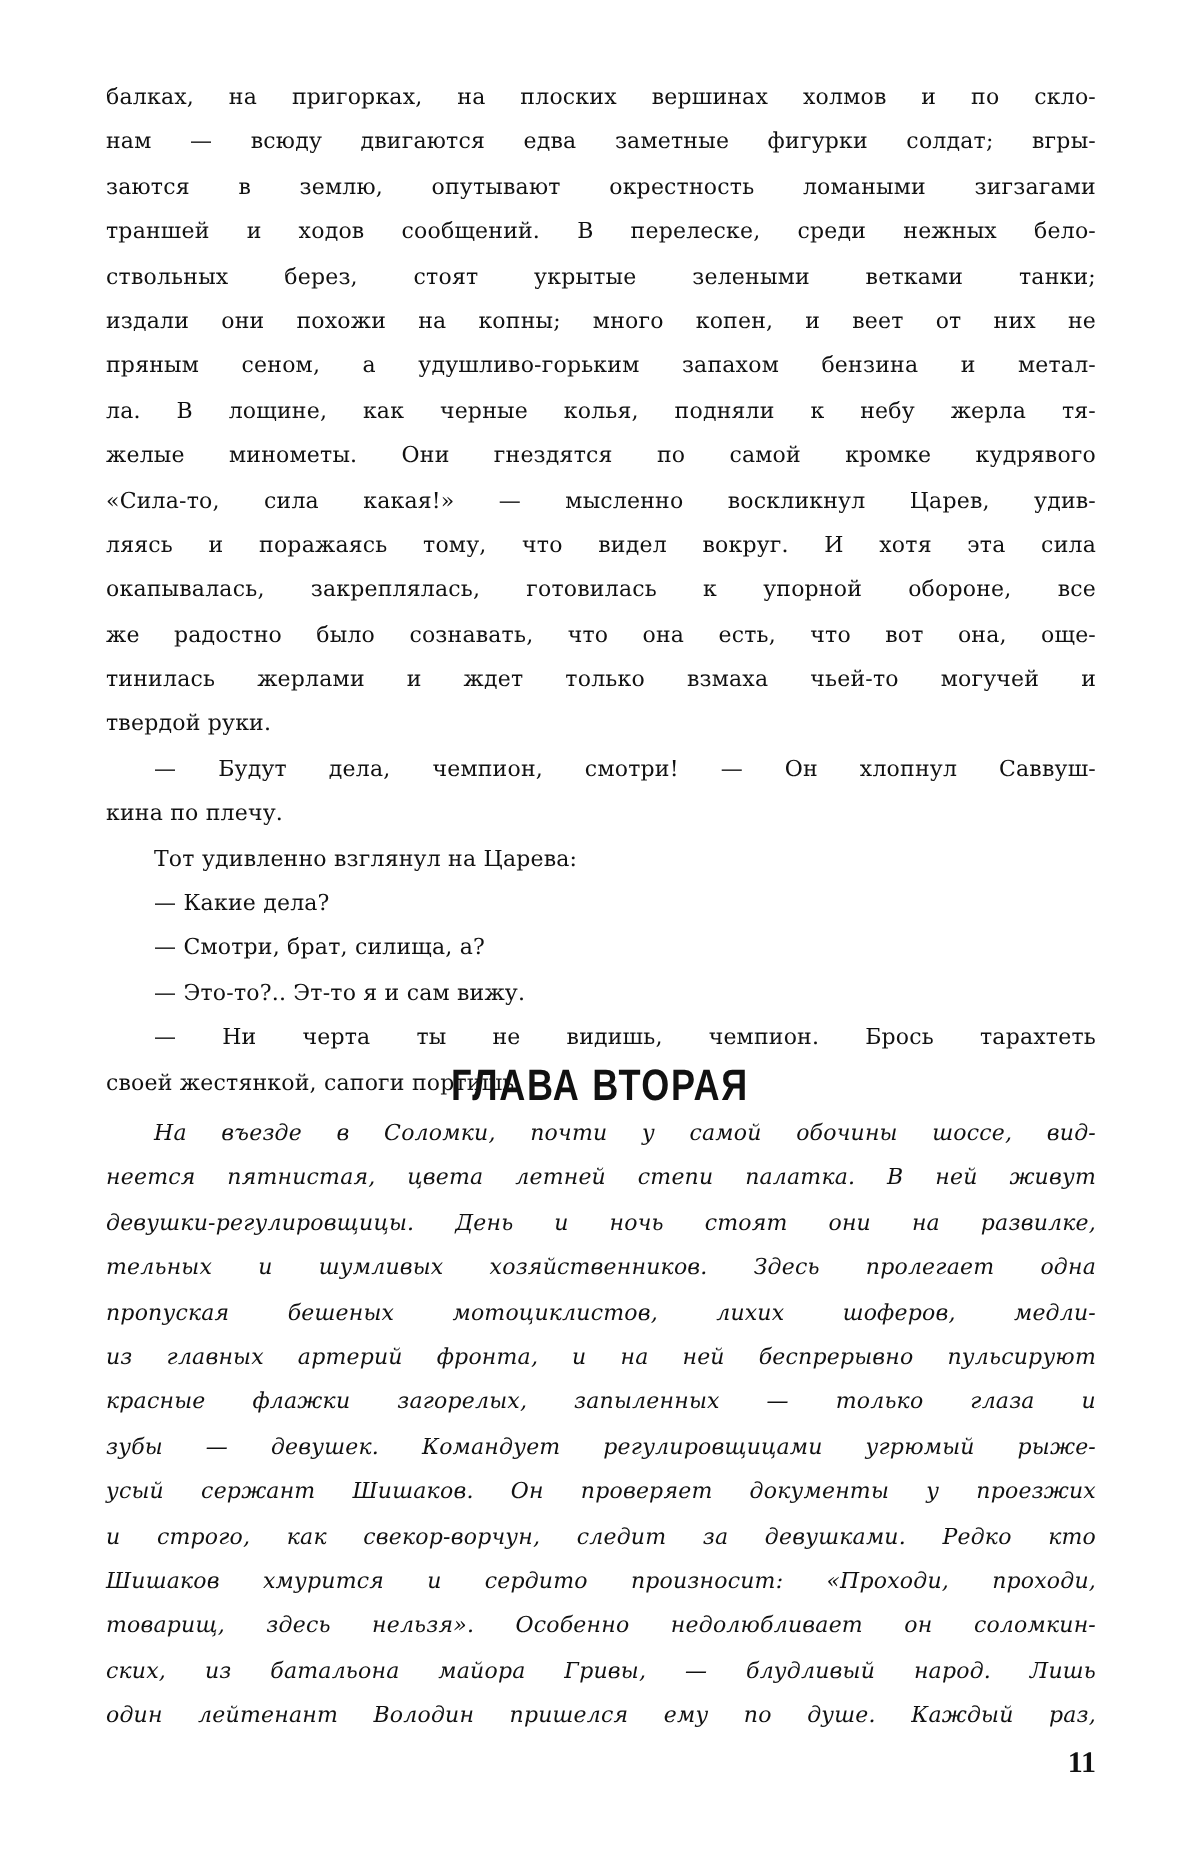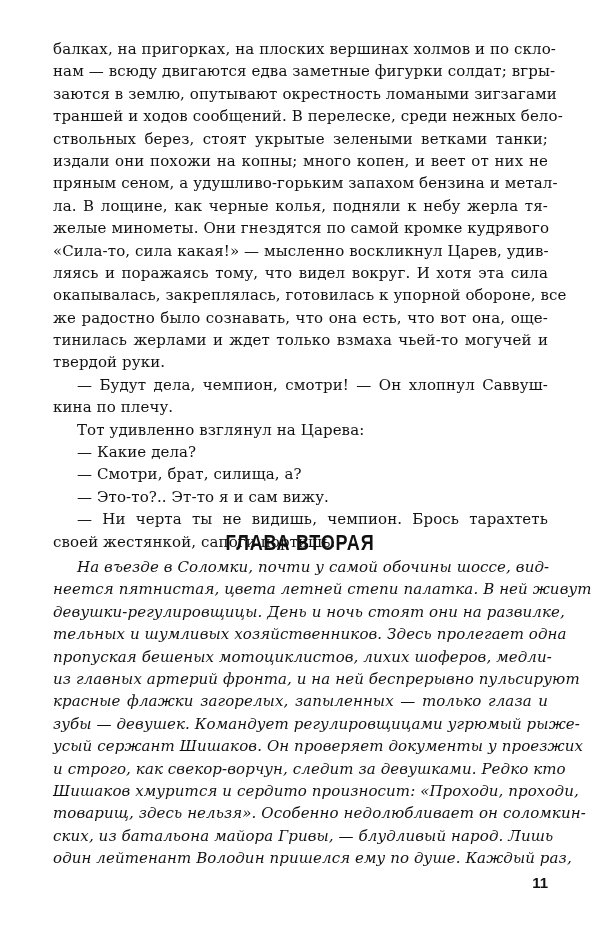--- a/index.html
+++ b/index.html
@@ -18,21 +18,21 @@
     .page {
       position: absolute;
       left: 53px;
       top: 38px;
       width: 495px;
     }
     .line {
       display: block;
       height: 22.4px;
       line-height: 22.4px;
-      font-size: 15px;
+      font-size: 11px;
       text-align: justify;
       text-align-last: justify;
       white-space: nowrap;
       letter-spacing: 0.1px;
     }
     .line.last {
       text-align-last: left;
     }
     .line.indent {
       padding-left: 24px;
@@ -56,21 +56,21 @@
       top: 556px;
       width: 495px;
       font-style: italic;
     }
     .page-number {
       position: absolute;
       right: 52px;
       top: 874px;
       font-size: 15px;
       font-weight: bold;
-      font-family: Liberation Sans, sans-serif;
+      font-family: Liberation Serif, serif;
     }
   </style>
 </head>
 <body>
 
 <div class="page">
   <span class="line">балках, на пригорках, на плоских вершинах холмов и по скло-</span>
   <span class="line">нам — всюду двигаются едва заметные фигурки солдат; вгры-</span>
   <span class="line">заются в землю, опутывают окрестность ломаными зигзагами</span>
   <span class="line">траншей и ходов сообщений. В перелеске, среди нежных бело-</span>

